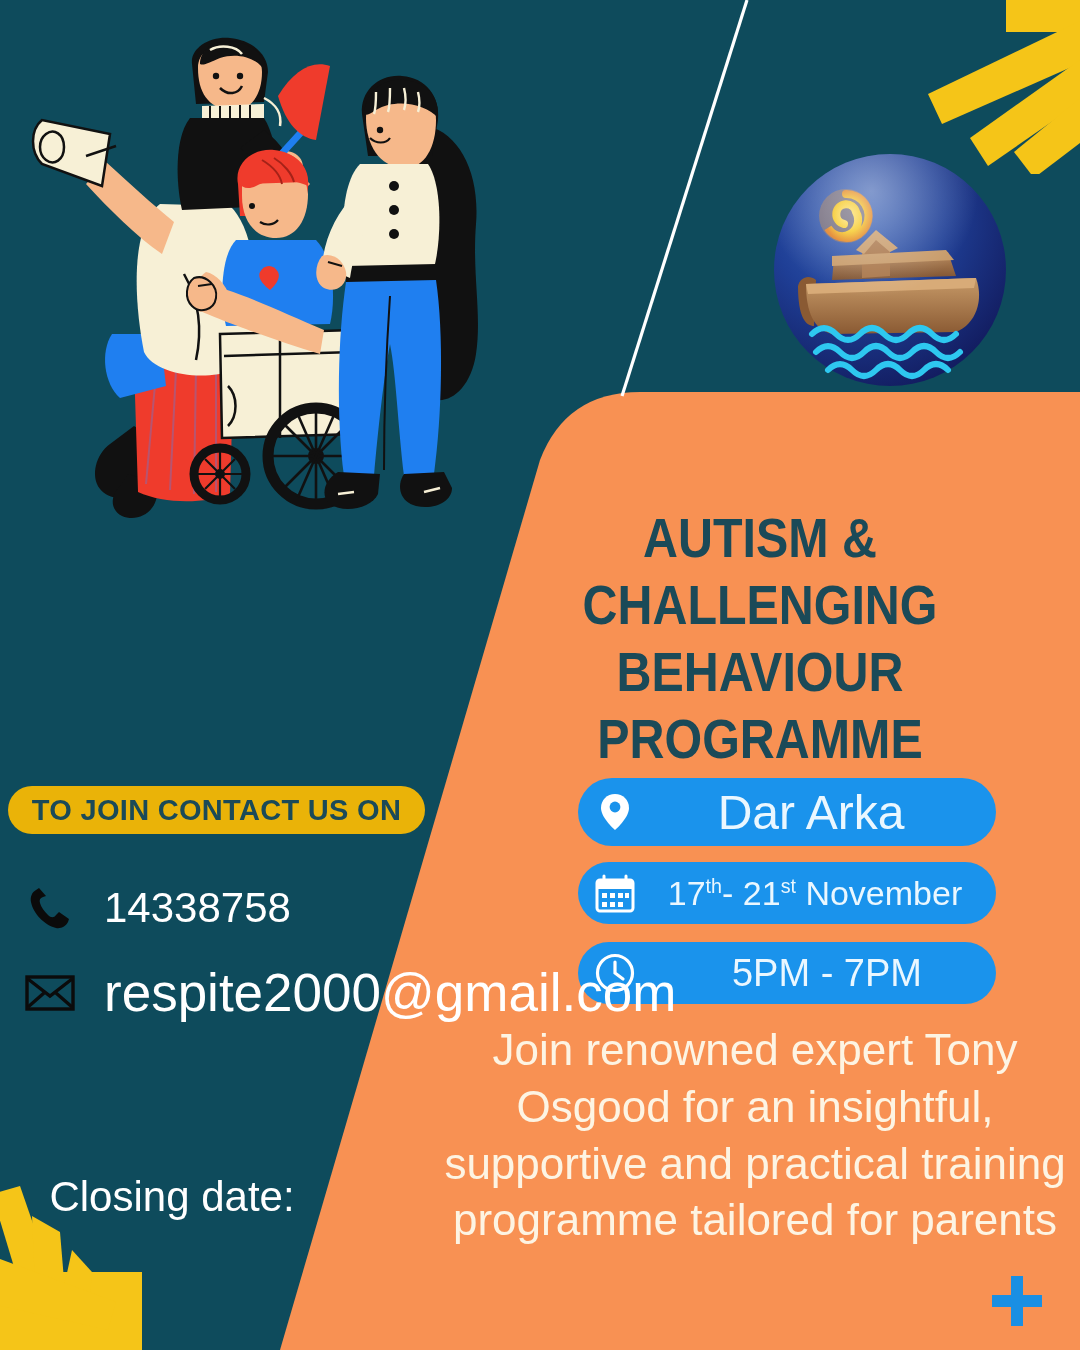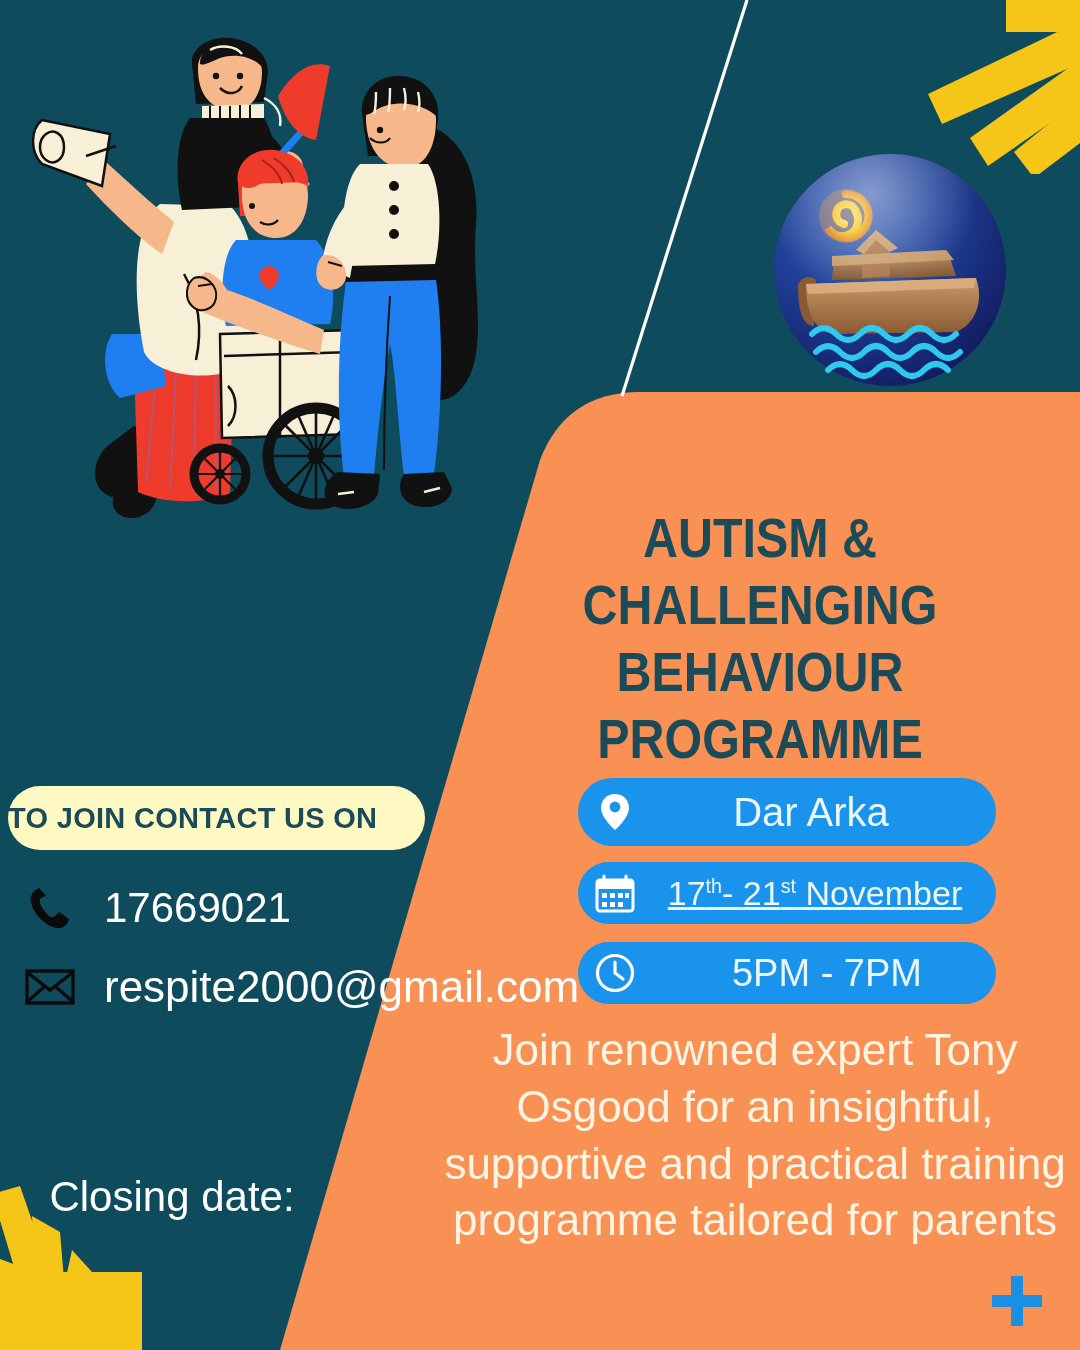--- a/index.html
+++ b/index.html
@@ -60,27 +60,27 @@
     align-items:center;
     color:#eaf7ff;
   }
   .pill .pill-icon{
     flex:0 0 auto;
     display:flex; align-items:center; justify-content:center;
   }
   .pill .pill-text{
     flex:1 1 auto;
     text-align:center;
-    font-size:40px;
+    font-size:48px;
     font-weight:400;
     padding-right:26px;
   }
   #pill-location{ top:778px; left:578px; width:418px; height:68px; }
   #pill-location .pill-icon{ width:74px; }
-  #pill-date{ top:862px; left:578px; width:418px; height:62px;text-decoration:underline; }
+  #pill-date{ top:862px; left:578px; width:418px; height:62px; }
   #pill-date .pill-icon{ width:74px; }
   #pill-date .pill-text{ font-size:34px; padding-right:18px; }
   #pill-date sup{ font-size:0.58em; vertical-align:super; }
   #pill-time{ top:942px; left:578px; width:418px; height:62px;gap:32px; }
   #pill-time .pill-icon{ width:74px; }
   #pill-time .pill-text{ font-size:38px; }
 
   
   #body-text{
     position:absolute; top:1022px; left:440px; width:630px;
@@ -90,24 +90,24 @@
     line-height:1.29;
     font-weight:400;
   }
 
   
   #plus-mark{ position:absolute; top:1272px; left:988px; width:58px; height:58px; }
 
   
   #contact-pill{
     position:absolute; top:786px; left:8px;
-    width:417px; height:64px;
-    background:#fef9c3;
+    width:417px; height:48px;
+    background:#eab308;
     border-radius:34px;
-    display:flex; align-items:center; 
+    display:flex; align-items:center; justify-content:center;
   }
   #contact-pill .label{
     color:#1b4a58;
     font-size:29px;
     font-weight:700;
     letter-spacing:0.3px;
   }
 
   
   .contact-row{
@@ -117,21 +117,21 @@
   }
   .contact-row .c-icon{ flex:0 0 auto; display:flex; align-items:center; justify-content:center; }
   .contact-row .c-text{ font-size:42px; font-weight:400; white-space:nowrap; }
 
   #row-phone{ top:884px; left:22px; }
   #row-phone .c-icon{ width:56px; }
   #row-phone .c-text{ margin-left:26px; }
 
   #row-email{ top:962px; left:22px; }
   #row-email .c-icon{ width:56px; }
-  #row-email .c-text{ margin-left:26px; font-size:44px;text-align:right; }
+  #row-email .c-text{ margin-left:26px; font-size:53px;text-align:right; }
 
   #row-donation{ top:1040px; left:22px; }
   #row-donation .c-icon{ width:64px; }
   #row-donation .c-text{ margin-left:22px; }
 
   
   #closing-date{
     position:absolute; top:1126px; left:22px; width:300px;
     text-align:center;
     color:#ffffff;
@@ -433,21 +433,21 @@
   <div id="contact-pill">
     <span class="label">TO JOIN CONTACT US ON</span>
   </div>
 
   <div class="contact-row" id="row-phone">
     <span class="c-icon">
       <svg width="46" height="46" viewBox="0 0 46 46">
         <path d="M9 5 C5 7 3 12 4 17 C6 28 17 40 29 43 C34 44 39 41 41 37 L42 34 L32 27 L29 30 C27 33 24 33 21 30 C17 26 14 22 13 18 C12 15 13 13 16 12 L19 11 L12 3 Z" fill="#0b0b0b"></path>
       </svg>
     </span>
-    <span class="c-text">17669021</span>
+    <span class="c-text">14338758</span>
   </div>
 
   <div class="contact-row" id="row-email">
     <span class="c-icon">
       <svg width="50" height="40" viewBox="0 0 50 40">
         <rect x="2" y="4" width="46" height="32" fill="none" stroke="#0b0b0b" stroke-width="3.4"></rect>
         <path d="M3 6 L25 23 L47 6" fill="none" stroke="#0b0b0b" stroke-width="3.4"></path>
         <path d="M3 34 L19 20 M47 34 L31 20" fill="none" stroke="#0b0b0b" stroke-width="3.4"></path>
       </svg>
     </span>

